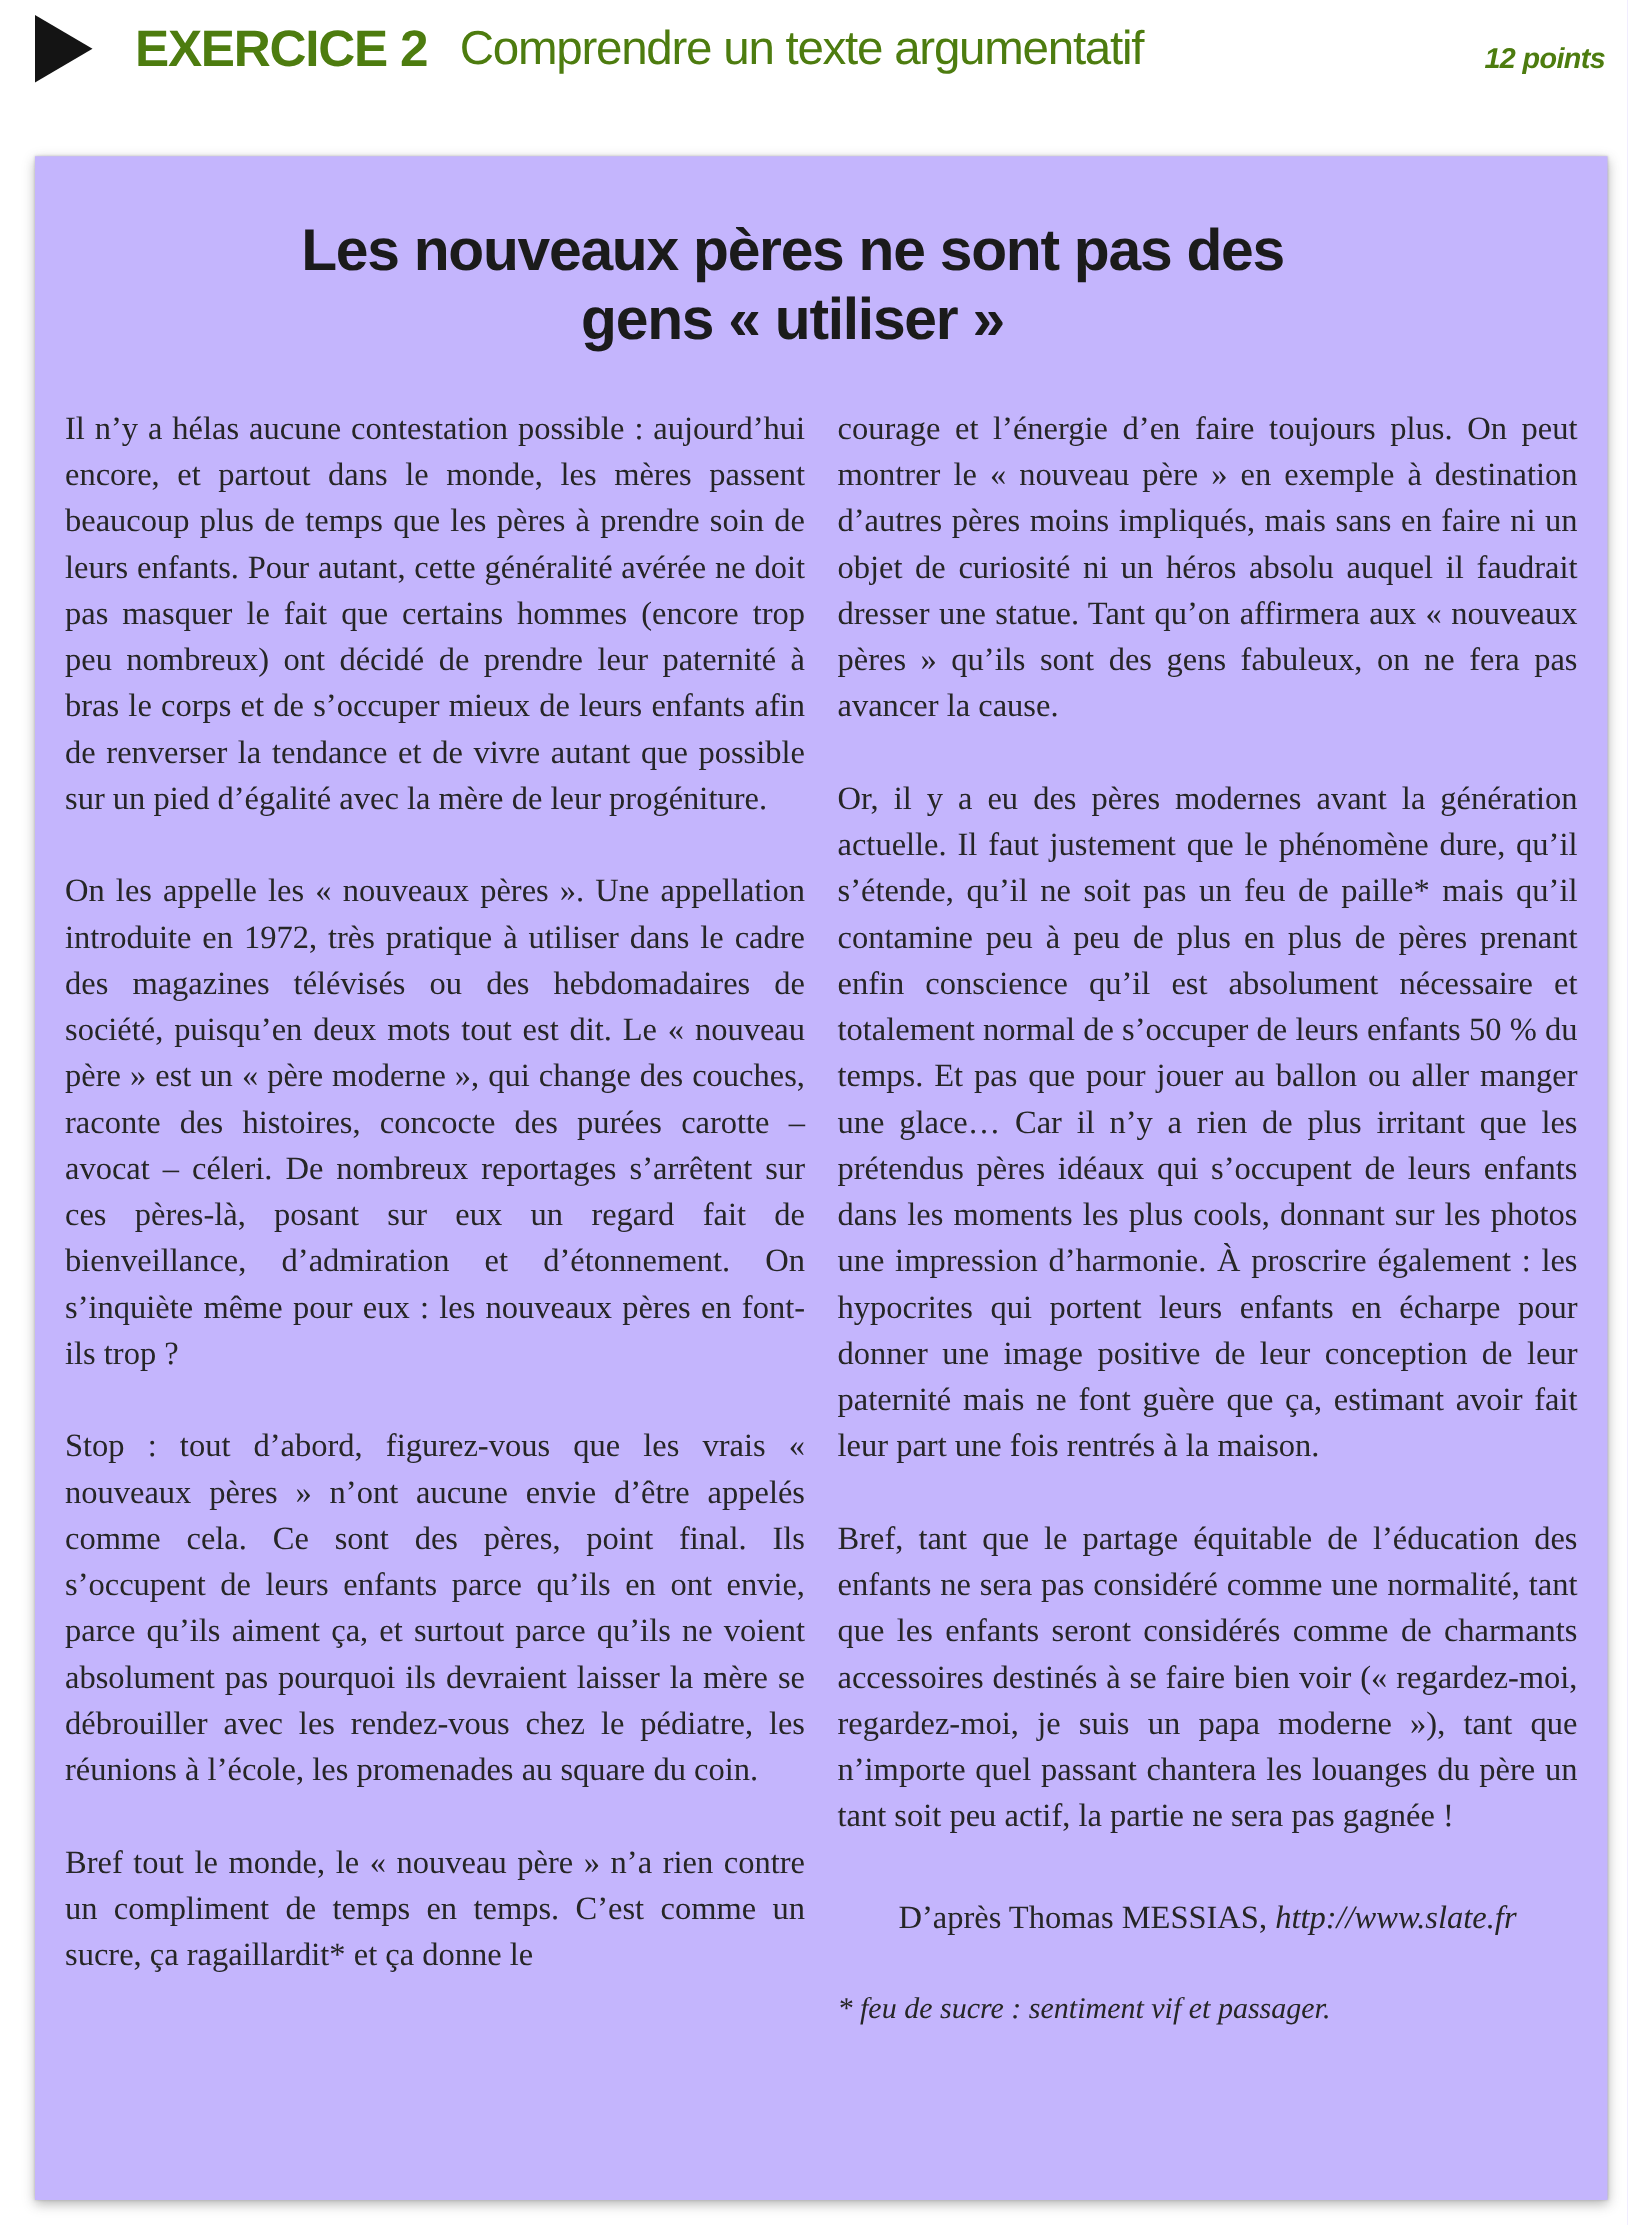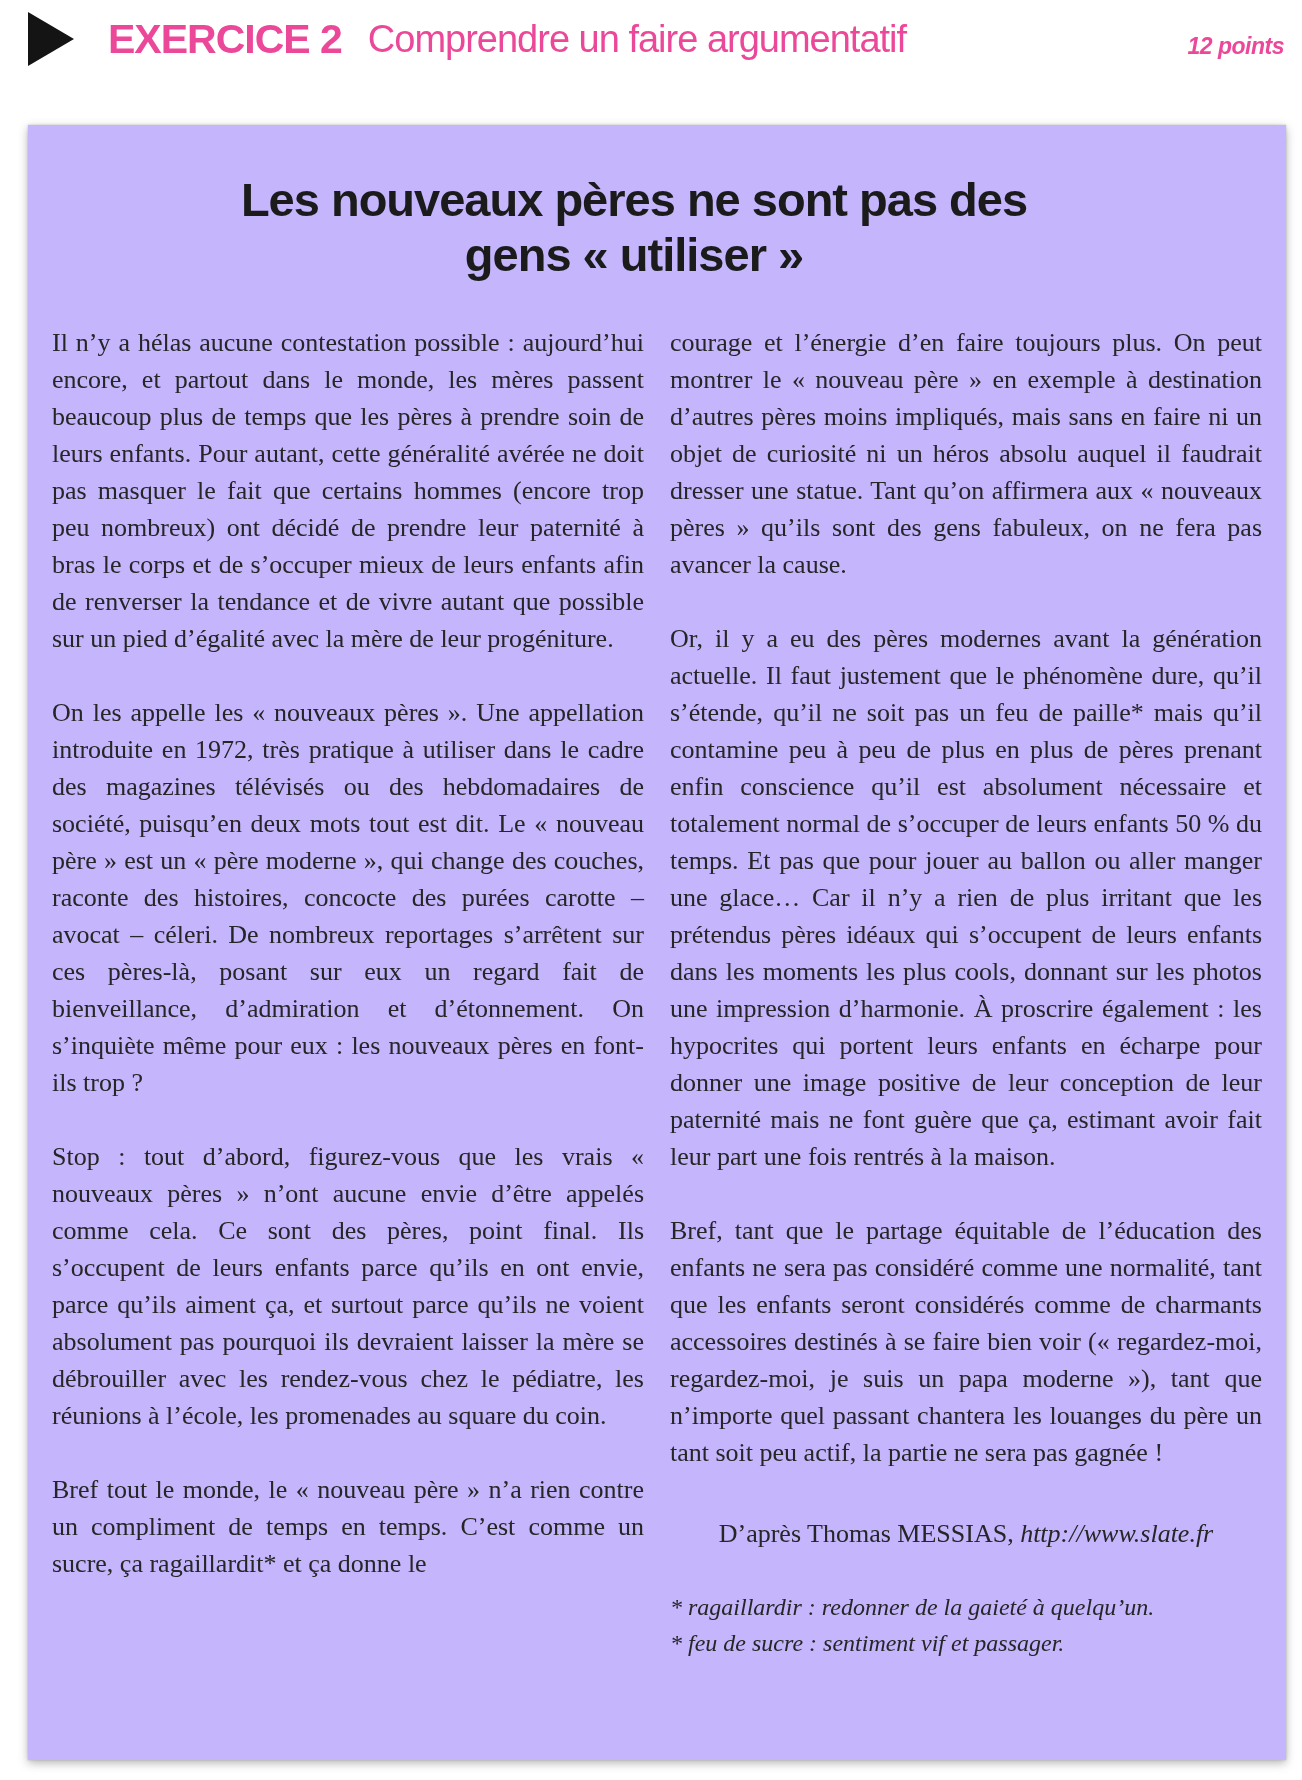--- a/index.html
+++ b/index.html
@@ -15,21 +15,21 @@
     color: #242424;
   }
 
   
   .exercise-header {
     display: flex;
     align-items: center;
     padding: 10px 18px 0 28px;
     height: 58px;
     font-family: "Liberation Sans", "DejaVu Sans", sans-serif;
-    color: #ec4899;
+    color: #4d7c0f;
   }
   .tri-icon {
     width: 0; height: 0;
     border-left: 46px solid #141414;
     border-top: 27px solid transparent;
     border-bottom: 27px solid transparent;
     margin-right: 34px;
     flex: 0 0 auto;
   }
   .ex-label {
@@ -112,21 +112,21 @@
     margin: 0;
     text-align: left;
   }
 </style>
 </head>
 <body>
 
 <header class="exercise-header">
   <span class="tri-icon"></span>
   <span class="ex-label">EXERCICE 2</span>
-  <span class="ex-title">Comprendre un faire argumentatif</span>
+  <span class="ex-title">Comprendre un texte argumentatif</span>
   <span class="points">12 points</span>
 </header>
 
 <article class="card">
   <h1 class="article-title">
     <span class="tl">Les nouveaux pères ne sont pas des</span>
     <span class="tl">gens « utiliser »</span>
   </h1>
 
   <div class="cols">
@@ -138,18 +138,17 @@
     </div>
 
     <div class="col">
       <p>courage et l’énergie d’en faire toujours plus. On peut montrer le « nouveau père » en exemple à destination d’autres pères moins impliqués, mais sans en faire ni un objet de curiosité ni un héros absolu auquel il faudrait dresser une statue. Tant qu’on affirmera aux « nouveaux pères » qu’ils sont des gens fabuleux, on ne fera pas avancer la cause.</p>
       <p>Or, il y a eu des pères modernes avant la génération actuelle. Il faut justement que le phénomène dure, qu’il s’étende, qu’il ne soit pas un feu de paille* mais qu’il contamine peu à peu de plus en plus de pères prenant enfin conscience qu’il est absolument nécessaire et totalement normal de s’occuper de leurs enfants 50 % du temps. Et pas que pour jouer au ballon ou aller manger une glace… Car il n’y a rien de plus irritant que les prétendus pères idéaux qui s’occupent de leurs enfants dans les moments les plus cools, donnant sur les photos une impression d’harmonie. À proscrire également : les hypocrites qui portent leurs enfants en écharpe pour donner une image positive de leur conception de leur paternité mais ne font guère que ça, estimant avoir fait leur part une fois rentrés à la maison.</p>
       <p>Bref, tant que le partage équitable de l’éducation des enfants ne sera pas considéré comme une normalité, tant que les enfants seront considérés comme de charmants accessoires destinés à se faire bien voir (« regardez-moi, regardez-moi, je suis un papa moderne »), tant que n’importe quel passant chantera les louanges du père un tant soit peu actif, la partie ne sera pas gagnée !</p>
 
       <p class="attribution"><span>D’après Thomas MESSIAS, </span><a class="source-link">http://www.slate.fr</a></p>
 
       <div class="footnotes">
-        <p>* ragaillardir : redonner de la gaieté à quelqu’un.</p>
         <p>* feu de sucre : sentiment vif et passager.</p>
       </div>
     </div>
   </div>
 </article>
 
 </body></html>

